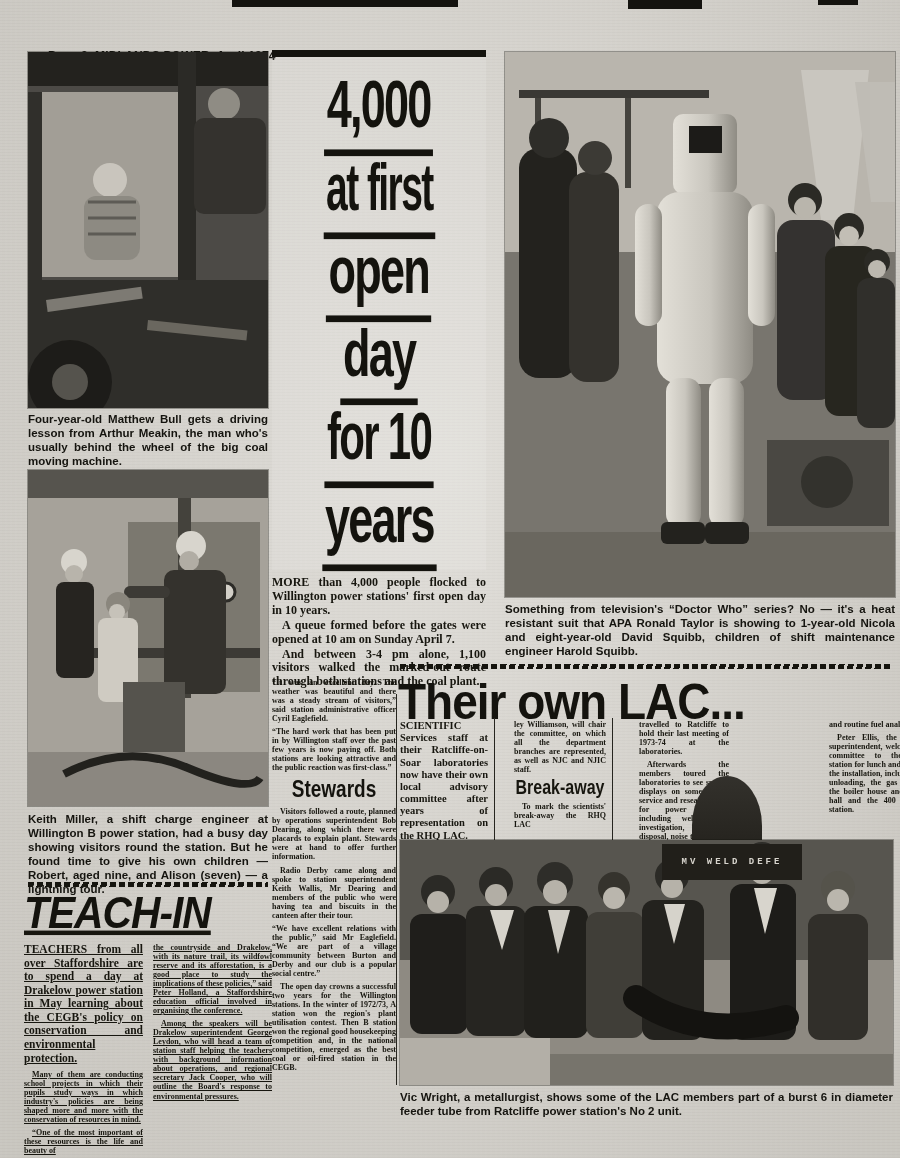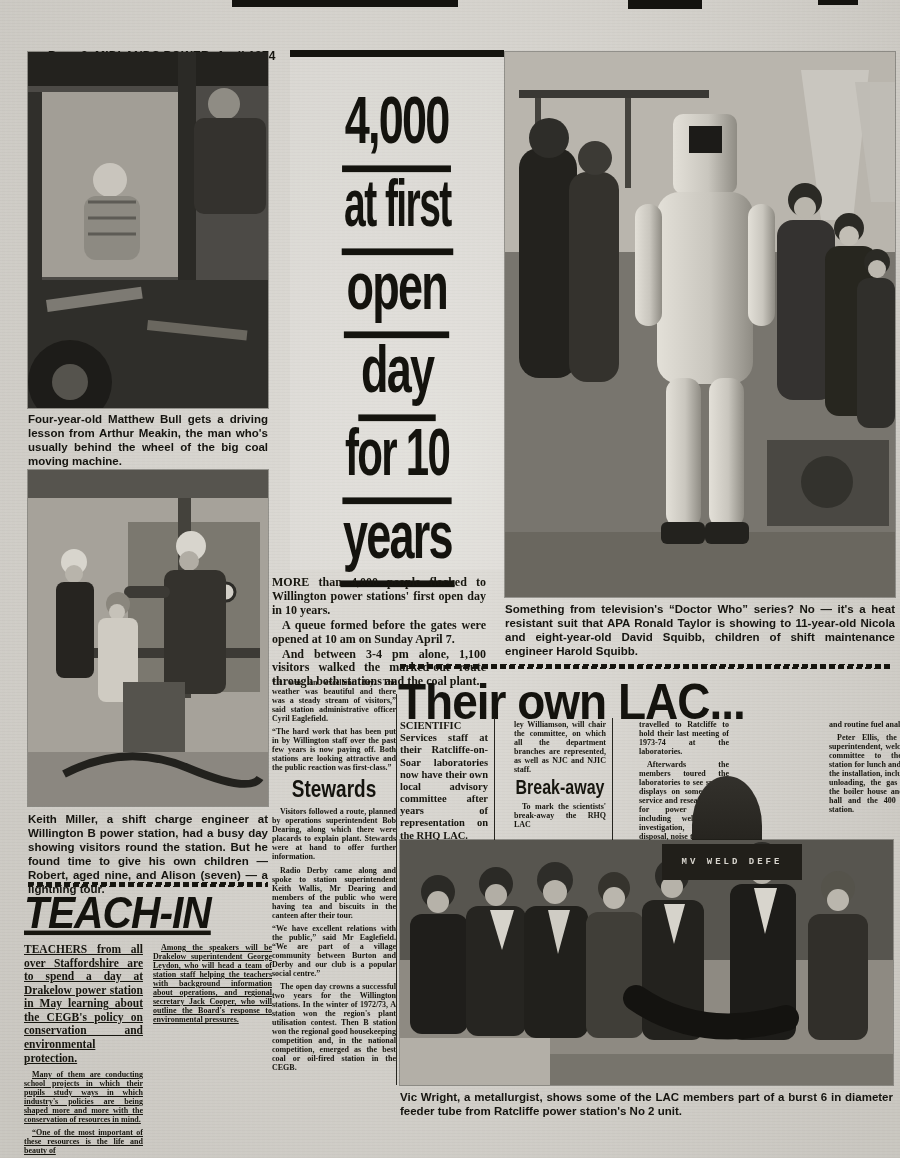--- a/index.html
+++ b/index.html
@@ -31,22 +31,22 @@
     color:#15140f; text-align:justify;
   }
 
   .rope {
     position:absolute; height:5px;
     background:repeating-linear-gradient(100deg,#16150f 0 6px, rgba(0,0,0,0) 6px 9px);
   }
 
   
   #bighead {
-    position:absolute; left:290px; top:50px; width:214px; height:520px;
-    border-top:7px solid #14130e; padding-top:24px;
+    position:absolute; left:272px; top:50px; width:214px; height:520px;
+    border-top:7px solid #14130e; padding-top:8px;
     background:rgba(255,255,255,.12);
   }
   .bigline { height:83px; display:flex; justify-content:center; align-items:flex-start; }
   .bigline span {
     display:inline-block; font:800 50px "Liberation Sans", sans-serif;
     letter-spacing:-2px; color:#14130e;
     border-bottom:5px solid #14130e; padding:0 3px 5px;
     transform:scale(.9,1.34); transform-origin:center top; white-space:nowrap;
   }
   .bigline:nth-child(2) span { transform:scale(.78,1.34); }
@@ -168,20 +168,21 @@
 
   <div id="teachin">
     <div class="th-head">TEACH-IN</div>
     <div class="th-cols bodycol">
       <div class="col">
         <p class="lead-sm">TEACHERS from all over Staffordshire are to spend a day at Drakelow power station in May learning about the CEGB's policy on conservation and environmental protection.</p>
         <p>Many of them are conducting school projects in which their pupils study ways in which industry's policies are being shaped more and more with the conservation of resources in mind.</p>
         <p>“One of the most important of these resources is the life and beauty of</p>
       </div>
       <div class="col">
+        <p class="noindent">the countryside and Drakelow, with its nature trail, its wildfowl reserve and its afforestation, is a good place to study the implications of these policies,” said Peter Holland, a Staffordshire education official involved in organising the conference.</p>
         <p>Among the speakers will be Drakelow superintendent George Leydon, who will head a team of station staff helping the teachers with background information about operations, and regional secretary Jack Cooper, who will outline the Board's response to environmental pressures.</p>
       </div>
     </div>
   </div>
 
   <div id="bighead">
     <div class="bigline">
         <span>4,000</span>
       </div>
     <div class="bigline">
@@ -252,21 +253,21 @@
       <rect x="130" y="152" width="27" height="122" rx="13" fill="url(#gsuit)"></rect>
       <rect x="243" y="152" width="27" height="122" rx="13" fill="url(#gsuit)"></rect>
       <rect x="161" y="326" width="35" height="150" rx="14" fill="url(#gsuit)"></rect>
       <rect x="204" y="326" width="35" height="150" rx="14" fill="url(#gsuit)"></rect>
       <rect x="156" y="470" width="44" height="22" rx="6" fill="#23221e"></rect>
       <rect x="200" y="470" width="44" height="22" rx="6" fill="#23221e"></rect>
       <rect x="262" y="388" width="122" height="86" fill="#4a4843"></rect>
       <circle cx="322" cy="430" r="26" fill="#33322d"></circle>
     </svg>
   </div>
-  <div class="caption" style="left:505px; top:602px; width:390px;">Something from television's “Doctor Who” series? No — it's a heat resistant suit that APA Ronald Taylor is showing to 11-year-old Nicola and eight-year-old David Squibb, children of shift maintenance engineer Harold Squibb.</div>
+  <div class="caption" style="left:505px; top:602px; width:390px;">Something from television's “Doctor Who” series? No — it's a heat resistant suit that APA Ronald Taylor is showing to 1-year-old Nicola and eight-year-old David Squibb, children of shift maintenance engineer Harold Squibb.</div>
 
   <div class="rope" style="left:400px; top:664px; width:493px;"></div>
   <div id="lac-head">Their own LAC...</div>
 
   <div id="lac-cols" class="bodycol">
     <div class="lcol" id="lac-col1">
       <p class="lac-lead">SCIENTIFIC Services staff at their Ratcliffe-on-Soar laboratories now have their own local advisory committee after years of representation on the RHQ LAC.</p>
       <p>The controller, Dr Kings-</p>
     </div>
     <div class="lcol" id="lac-col2">

